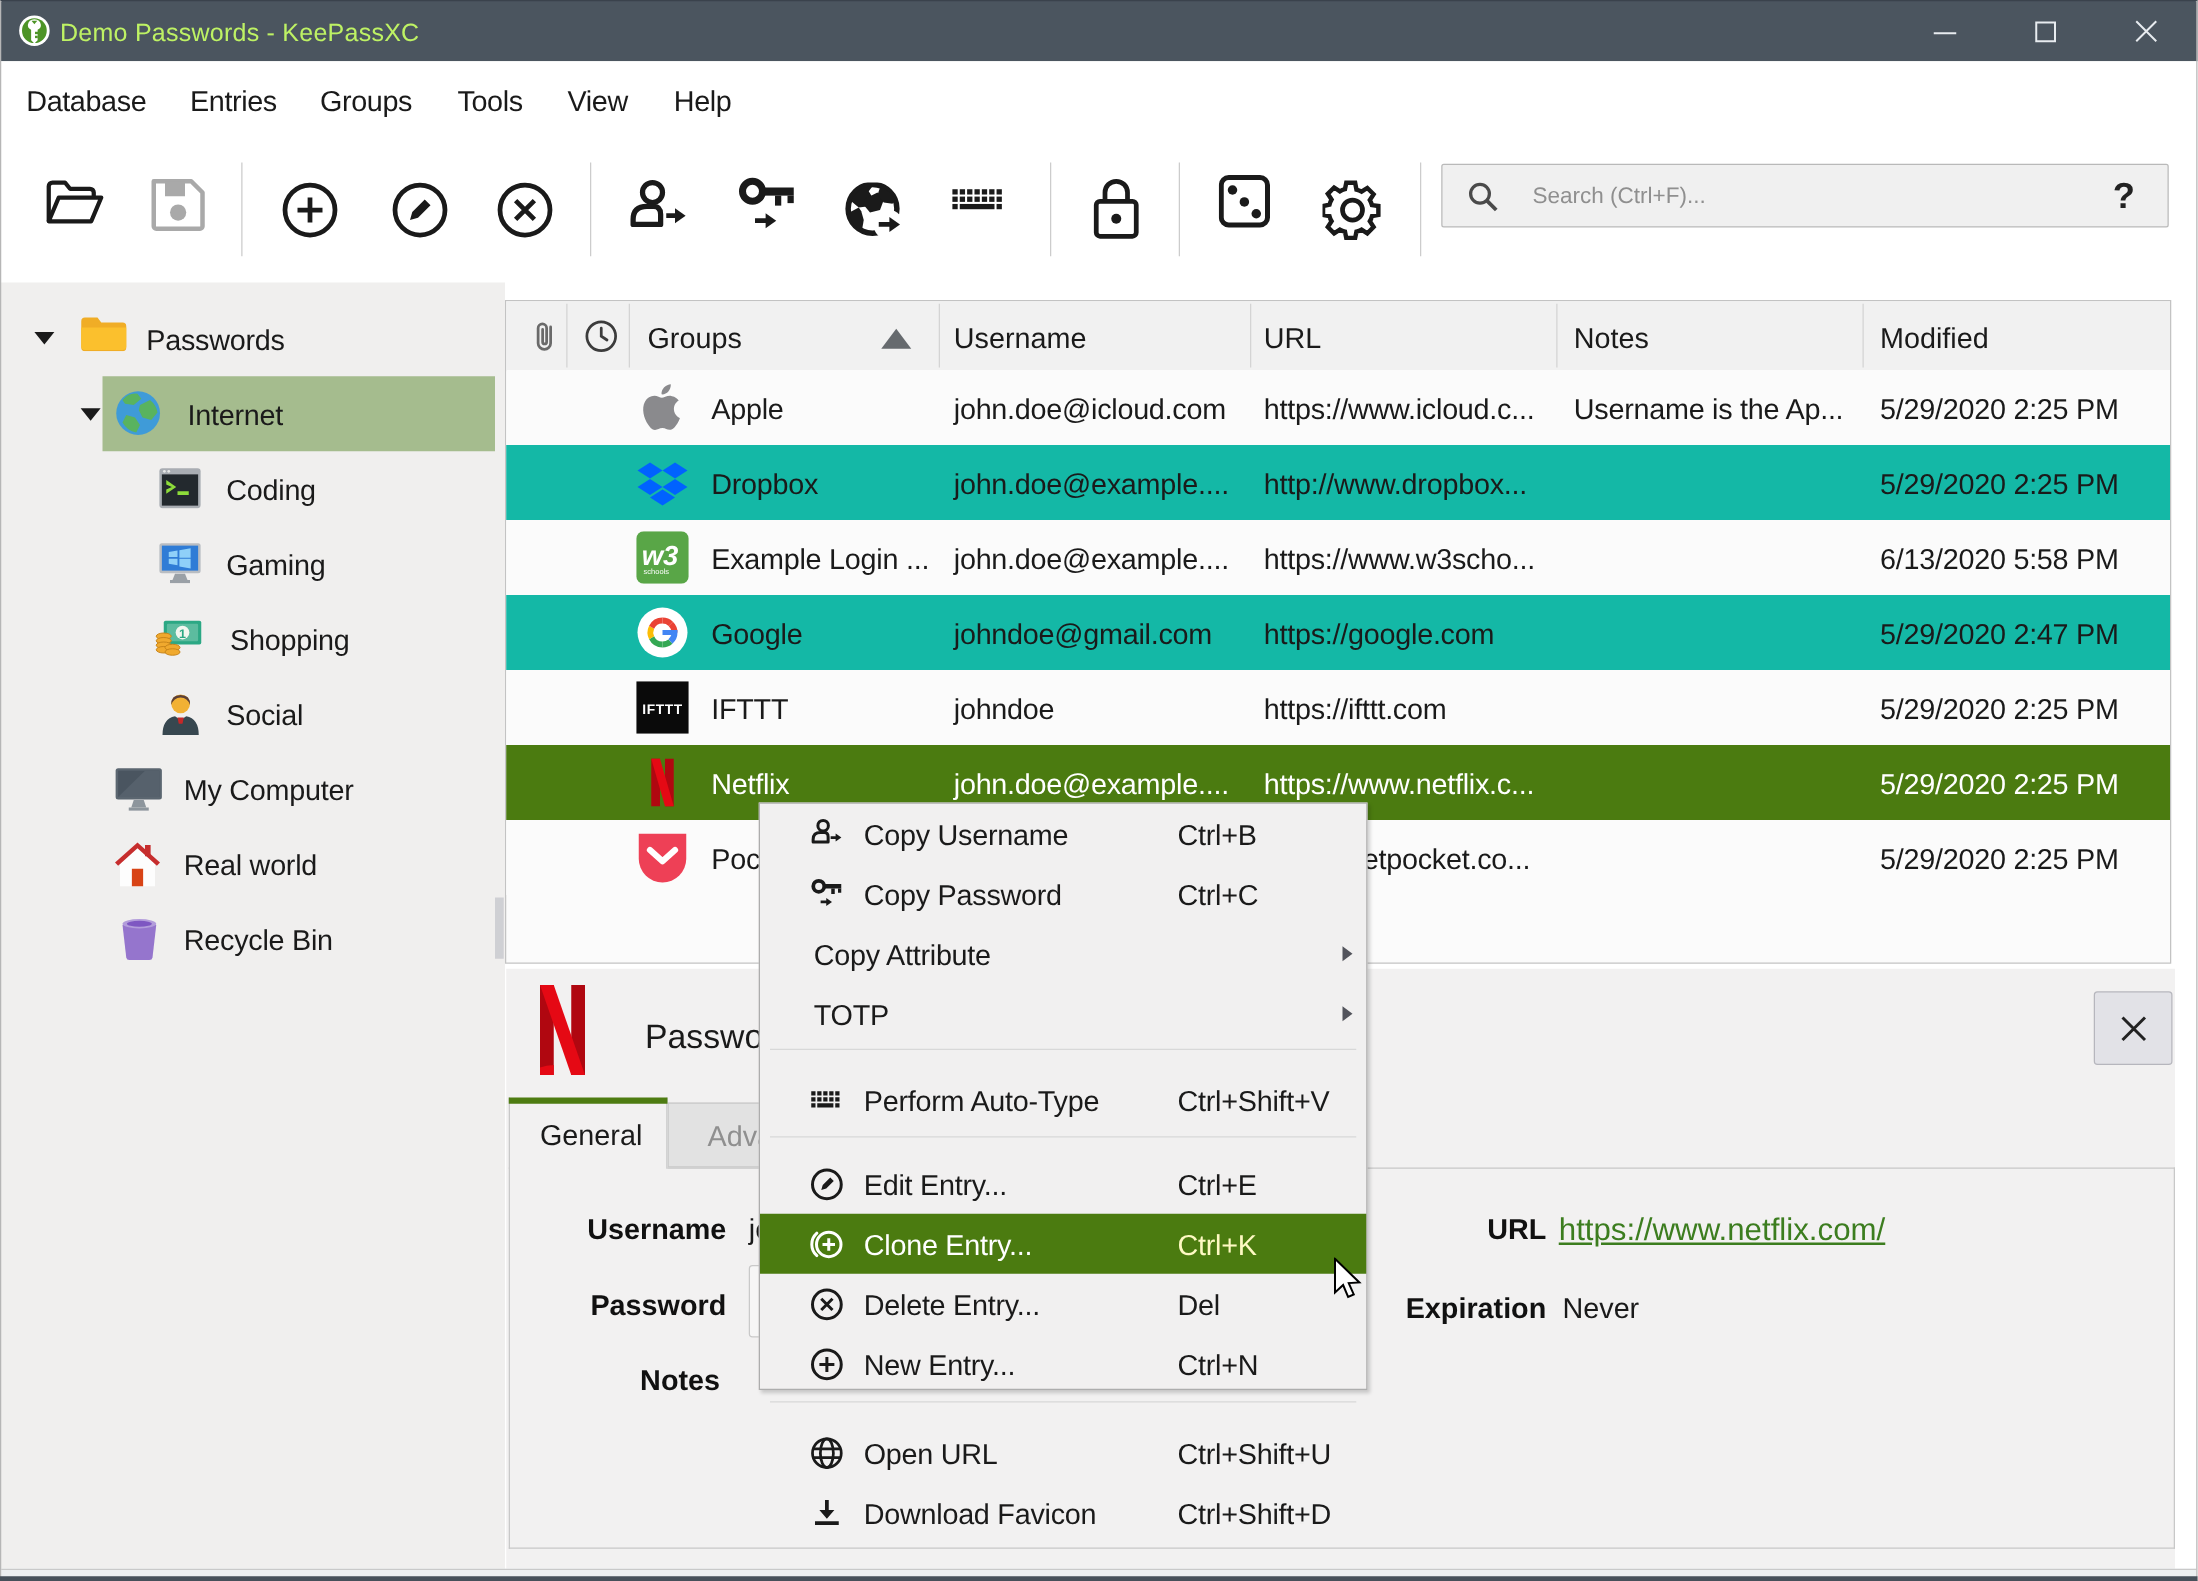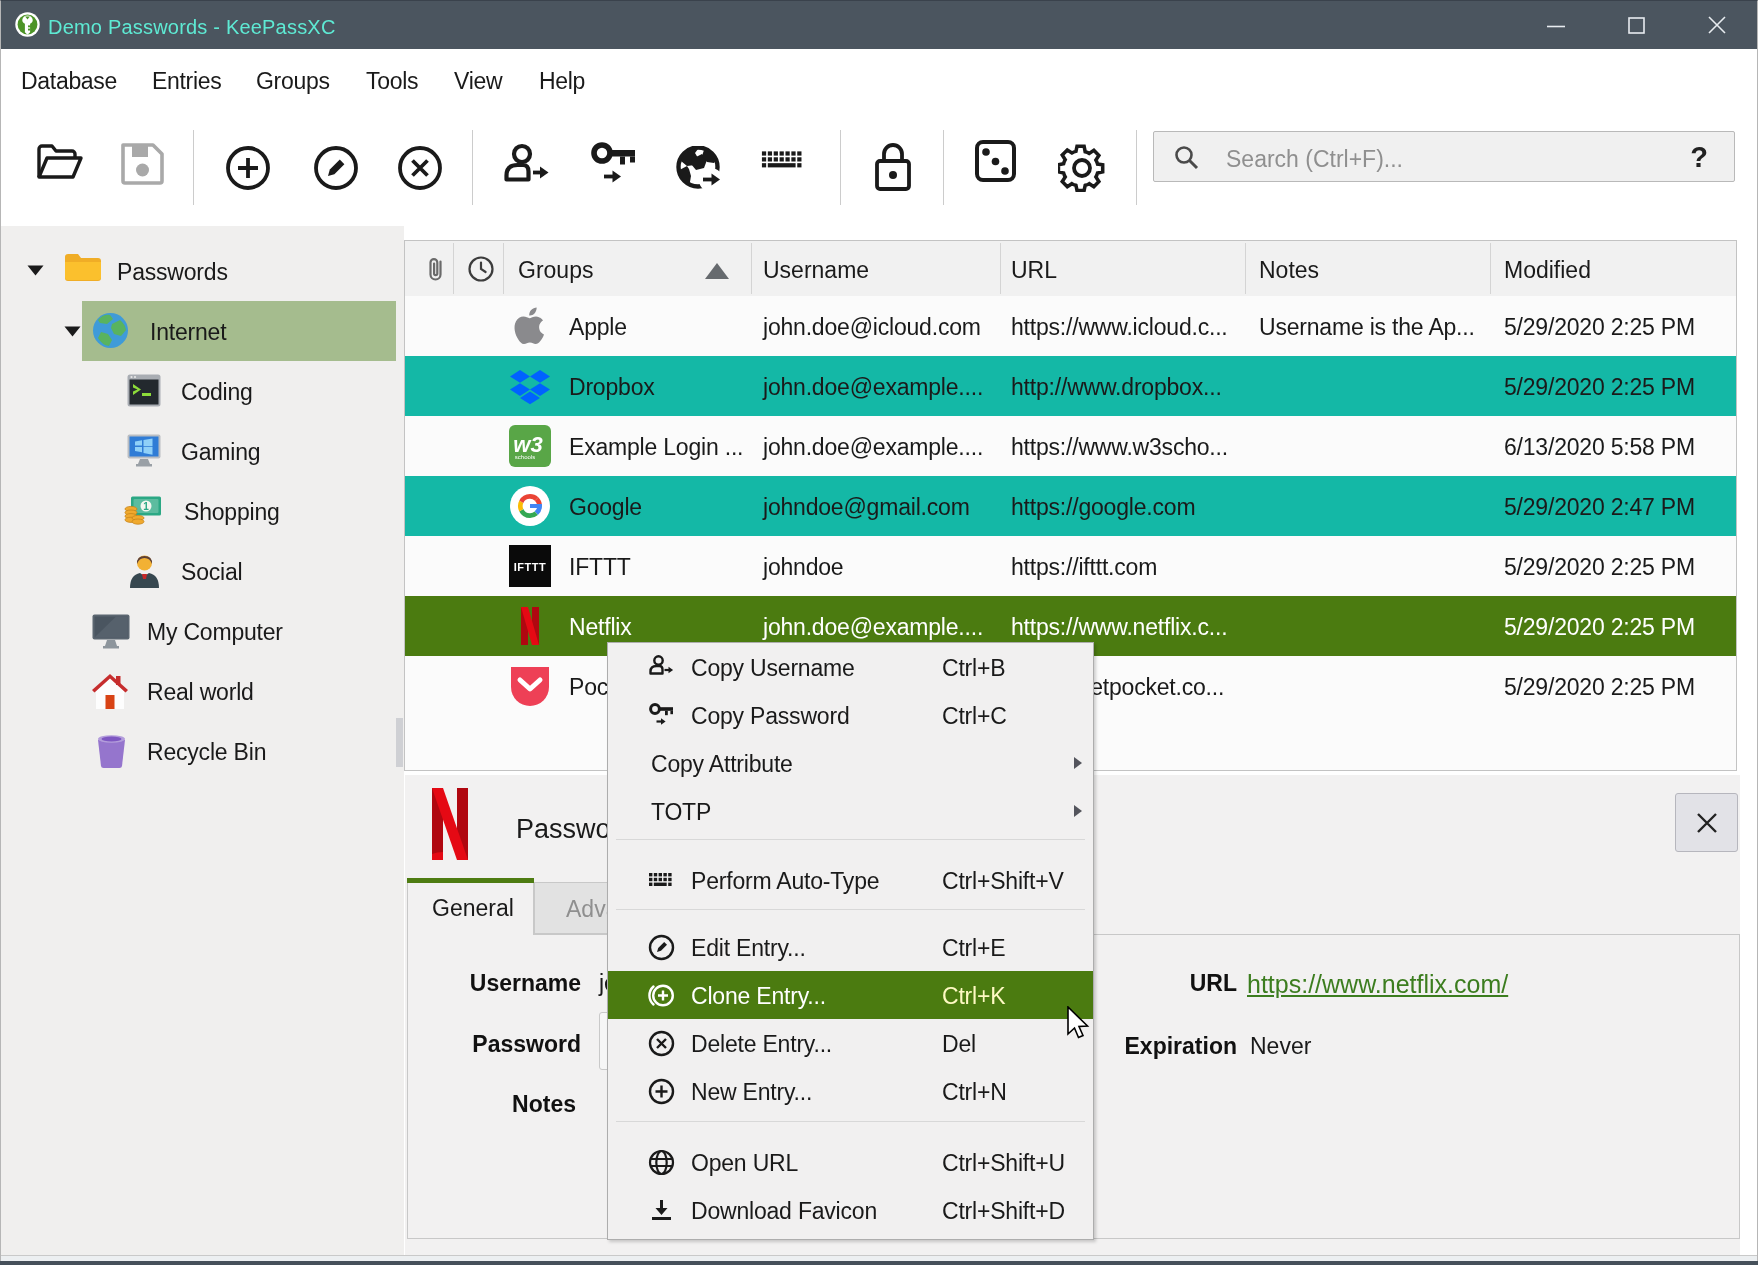--- a/index.html
+++ b/index.html
@@ -1,52 +1,52 @@
 <!DOCTYPE html>
 <html><head><meta charset="utf-8">
 <style>
 html,body{margin:0;padding:0}
 body{width:1758px;height:1265px;position:relative;overflow:hidden;background:#ffffff;
  font-family:"Liberation Sans",sans-serif;color:#1a1a1a;-webkit-font-smoothing:antialiased}
 .abs{position:absolute}
 .txt{position:absolute;white-space:nowrap;line-height:1}
 
 #titlebar{position:absolute;left:0;top:0;width:1758px;height:49px;background:#4b555f}
-#titlebar .cap{position:absolute;left:48px;top:16px;font-size:20px;color:#5eead4;letter-spacing:0.2px}
+#titlebar .cap{position:absolute;left:48px;top:16px;font-size:20px;color:#bef264;letter-spacing:0.2px}
 
 #menubar{position:absolute;left:0;top:49px;width:1758px;height:61px;background:#fff}
 #menubar span{position:absolute;top:19px;font-size:23px;letter-spacing:-0.3px;color:#1a1a1a}
 
 #toolbar{position:absolute;left:0;top:110px;width:1758px;height:115px;background:#fff}
 .tsep{position:absolute;top:20px;width:1px;height:75px;background:#cccccc}
 
 #search{position:absolute;left:1153px;top:131px;width:582px;height:51px;background:#f0f0f0;
  border:1px solid #b9b9b9;border-radius:2px;box-sizing:border-box}
-#search .ph{position:absolute;left:72px;top:14px;font-size:23px;color:#8f8f8f}
+#search .ph{position:absolute;left:72px;top:14px;font-size:18px;color:#8f8f8f}
 #search .qm{position:absolute;right:26px;top:9px;font-size:29px;color:#222;font-weight:bold}
 #sidebar{position:absolute;left:0;top:226px;width:404px;height:1029px;background:#f0efee}
 .treetxt{position:absolute;font-size:23px;letter-spacing:-0.2px}
 
 #table{position:absolute;left:404px;top:240px;width:1333px;height:531px;background:#fbfbfb;
  border:1px solid #c3c3c3;box-sizing:border-box}
 #thead{position:absolute;left:0;top:0;width:1331px;height:55px;background:#f1f1f1;border-bottom:1px solid #d4d4d4}
 .hsep{position:absolute;top:2px;width:1px;height:51px;background:#d4d4d4}
 .hlab{position:absolute;top:16px;font-size:23px;color:#1a1a1a}
 .row{position:absolute;left:0;width:1331px;height:60px}
 .row .c{position:absolute;top:18px;font-size:23px;letter-spacing:-0.2px}
 .green{background:#14b8a6}
 .white{background:#fbfbfb}
 .sel{background:#4b7b10;color:#ffffff}
 .ricon{position:absolute;left:104px;top:9px;width:42px;height:42px}
 
 #panel{position:absolute;left:405px;top:775px;width:1335px;height:480px;background:#f2f1f1}
 .plab{position:absolute;font-size:23px;font-weight:bold;color:#111;white-space:nowrap}
 .pval{position:absolute;font-size:23px;color:#1a1a1a;white-space:nowrap}
 
-#cmenu{position:absolute;left:607px;top:642px;width:487px;height:598px;background:#f1f0f0;
+#cmenu{position:absolute;left:607px;top:642px;width:487px;height:470px;background:#f1f0f0;
  border:1px solid #adadad;box-sizing:border-box;z-index:50;box-shadow:2px 2px 3px rgba(0,0,0,0.18)}
 .mi{position:absolute;left:0;width:485px;height:48px}
 .mi .lab{position:absolute;left:83px;top:12px;font-size:23px;letter-spacing:-0.2px}
 .mi .sc{position:absolute;left:334px;top:12px;font-size:23px;letter-spacing:-0.2px}
 .mi svg{position:absolute;left:40px;top:11px}
 .mi svg.marrow{left:465px;top:17px}
 .msep{position:absolute;left:8px;width:469px;height:1px;background:#d8d8d8}
 .marrow{position:absolute;left:465px;width:10px;height:14px}
 
 #wframe{position:absolute;left:0;top:0;width:1756px;height:1263px;border:1px solid #b6b6b6;border-top-color:#3a424c;z-index:90;pointer-events:none}

